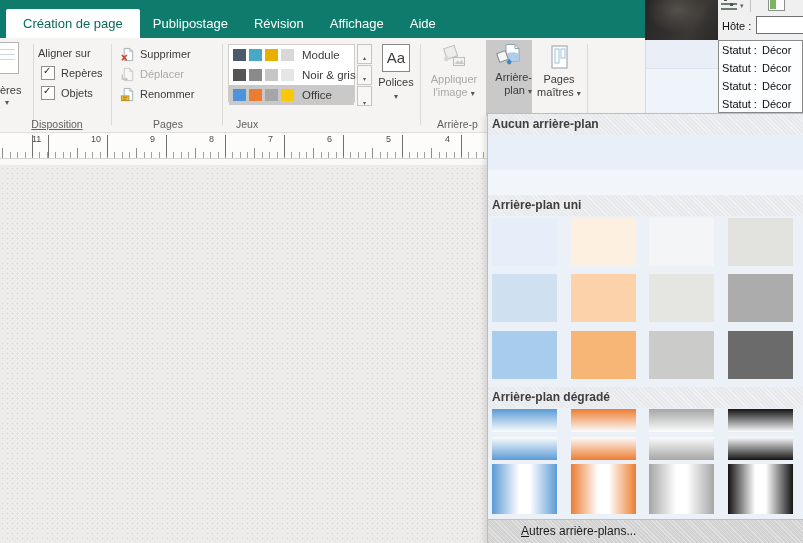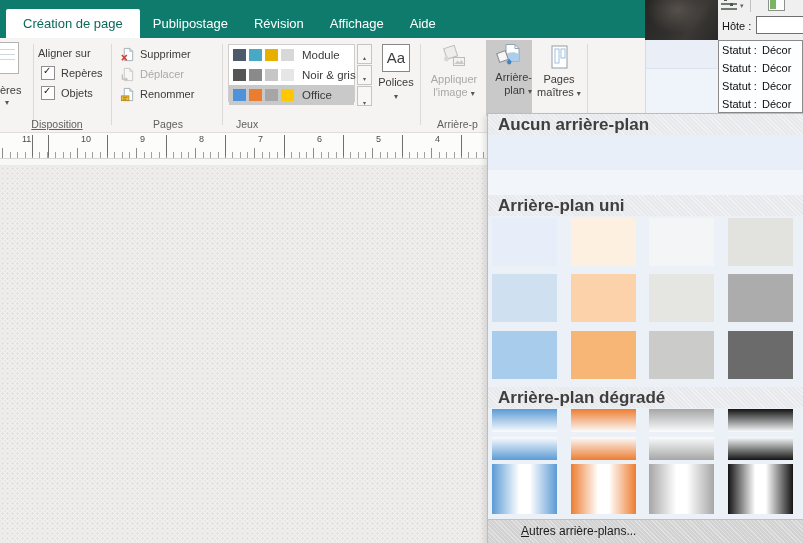--- a/index.html
+++ b/index.html
@@ -112,38 +112,38 @@
   
   .ruler{position:absolute;left:0;top:133px;width:488px;height:26px;background:#fcfcfb;
     border-bottom:1px solid #d8d7d5;box-sizing:border-box;
     background-image:
       repeating-linear-gradient(90deg,#707070 0,#707070 1px,transparent 1px,transparent 59px),
       repeating-linear-gradient(90deg,#8c8c8c 0,#8c8c8c 1px,transparent 1px,transparent 29.5px),
       repeating-linear-gradient(90deg,#a0a0a0 0,#a0a0a0 1px,transparent 1px,transparent 7.375px);
     background-size:auto 21px,auto 10px,auto 6px;
     background-position:48px 2px,48px bottom,48px bottom;
     background-repeat:repeat-x;}
-  .ruler-nums{position:absolute;left:0;top:0;right:0;bottom:0;display:flex;padding-left:22px;}
+  .ruler-nums{position:absolute;left:0;top:0;right:0;bottom:0;display:flex;padding-left:32px;}
   .ruler-nums span{flex:0 0 59px;width:59px;font-size:9px;color:#4c4c4c;padding-top:1px;}
   .ruler-strip{position:absolute;left:0;top:159px;width:488px;height:7px;background:#f8f8f7;
     border-bottom:1px solid #eceae8;box-sizing:border-box;}
 
   
   .canvas{position:absolute;left:0;top:166px;width:488px;height:377px;background:#f1f0ef;
     background-image:radial-gradient(rgba(152,148,142,.17) 1px,transparent 1.3px),
                      radial-gradient(rgba(152,148,142,.12) 1px,transparent 1.3px);
     background-size:5px 5px,5px 5px;background-position:0 0,2.5px 2.5px;}
 
   
   .bg-panel{position:absolute;left:487px;top:113px;width:316px;height:430px;background:#ecf1f8;
     border:1px solid #bdbdbd;border-right:none;box-sizing:border-box;z-index:10;
     box-shadow:-3px 3px 5px rgba(0,0,0,.10);}
   .panel-header{position:absolute;left:0;width:100%;height:21px;background:#e7e9ec;
     background-image:repeating-linear-gradient(45deg,rgba(255,255,255,.4) 0 1px,transparent 1px 3px);
-    font-weight:bold;font-size:17px;color:#3e3e3e;line-height:21px;padding-left:10px;box-sizing:border-box;}
+    font-weight:bold;font-size:12px;color:#3e3e3e;line-height:21px;padding-left:4px;box-sizing:border-box;}
   .ph1{top:0}.ph2{top:81px}.ph3{top:273px}
   .none-band1{position:absolute;left:0;top:21px;width:100%;height:35px;background:#e9eff8;}
   .none-band2{position:absolute;left:0;top:56px;width:100%;height:25px;background:#f2f5fa;}
   .srow{position:absolute;left:4px;display:flex;gap:13.5px;}
   .solid-r1{top:104px}.solid-r2{top:160px}.solid-r3{top:217px}
   .grad-rt{top:295px}.grad-rb{top:323px}.grad-rs{top:350px}
   .swatch{width:65px;height:48px;flex:0 0 65px;}
   .swatch.h23{height:23px;}
   .swatch.h50{height:50px;}
   .more-bar{position:absolute;left:0;top:405px;width:100%;height:25px;background:#d2d2d2;

